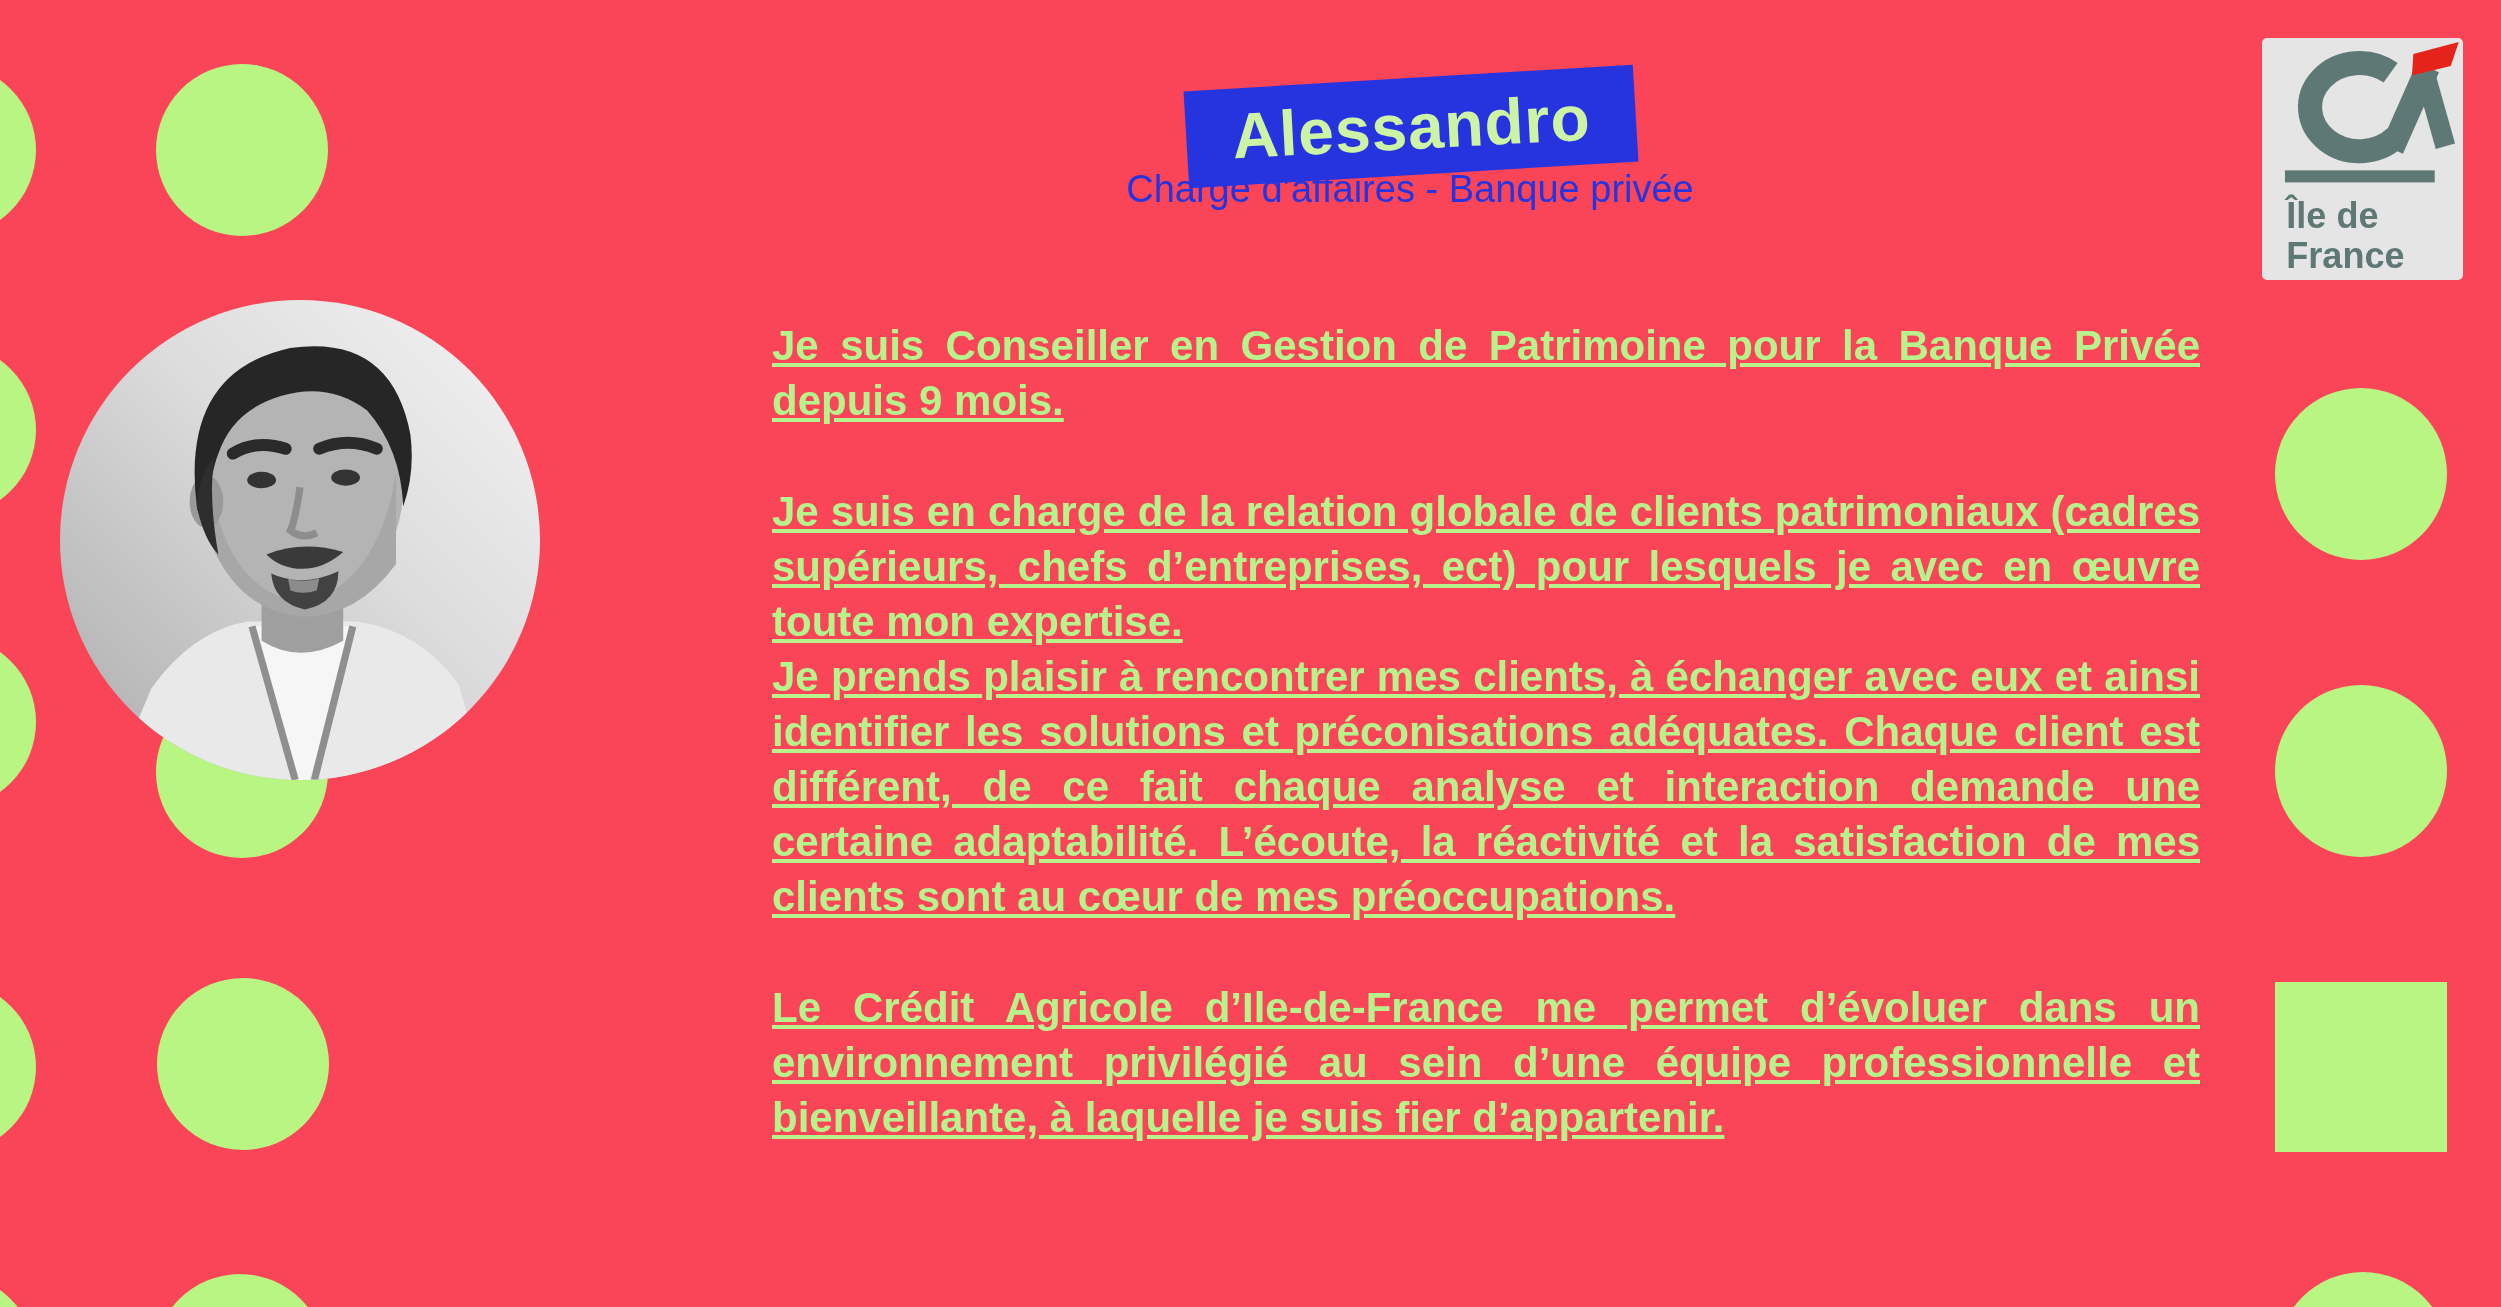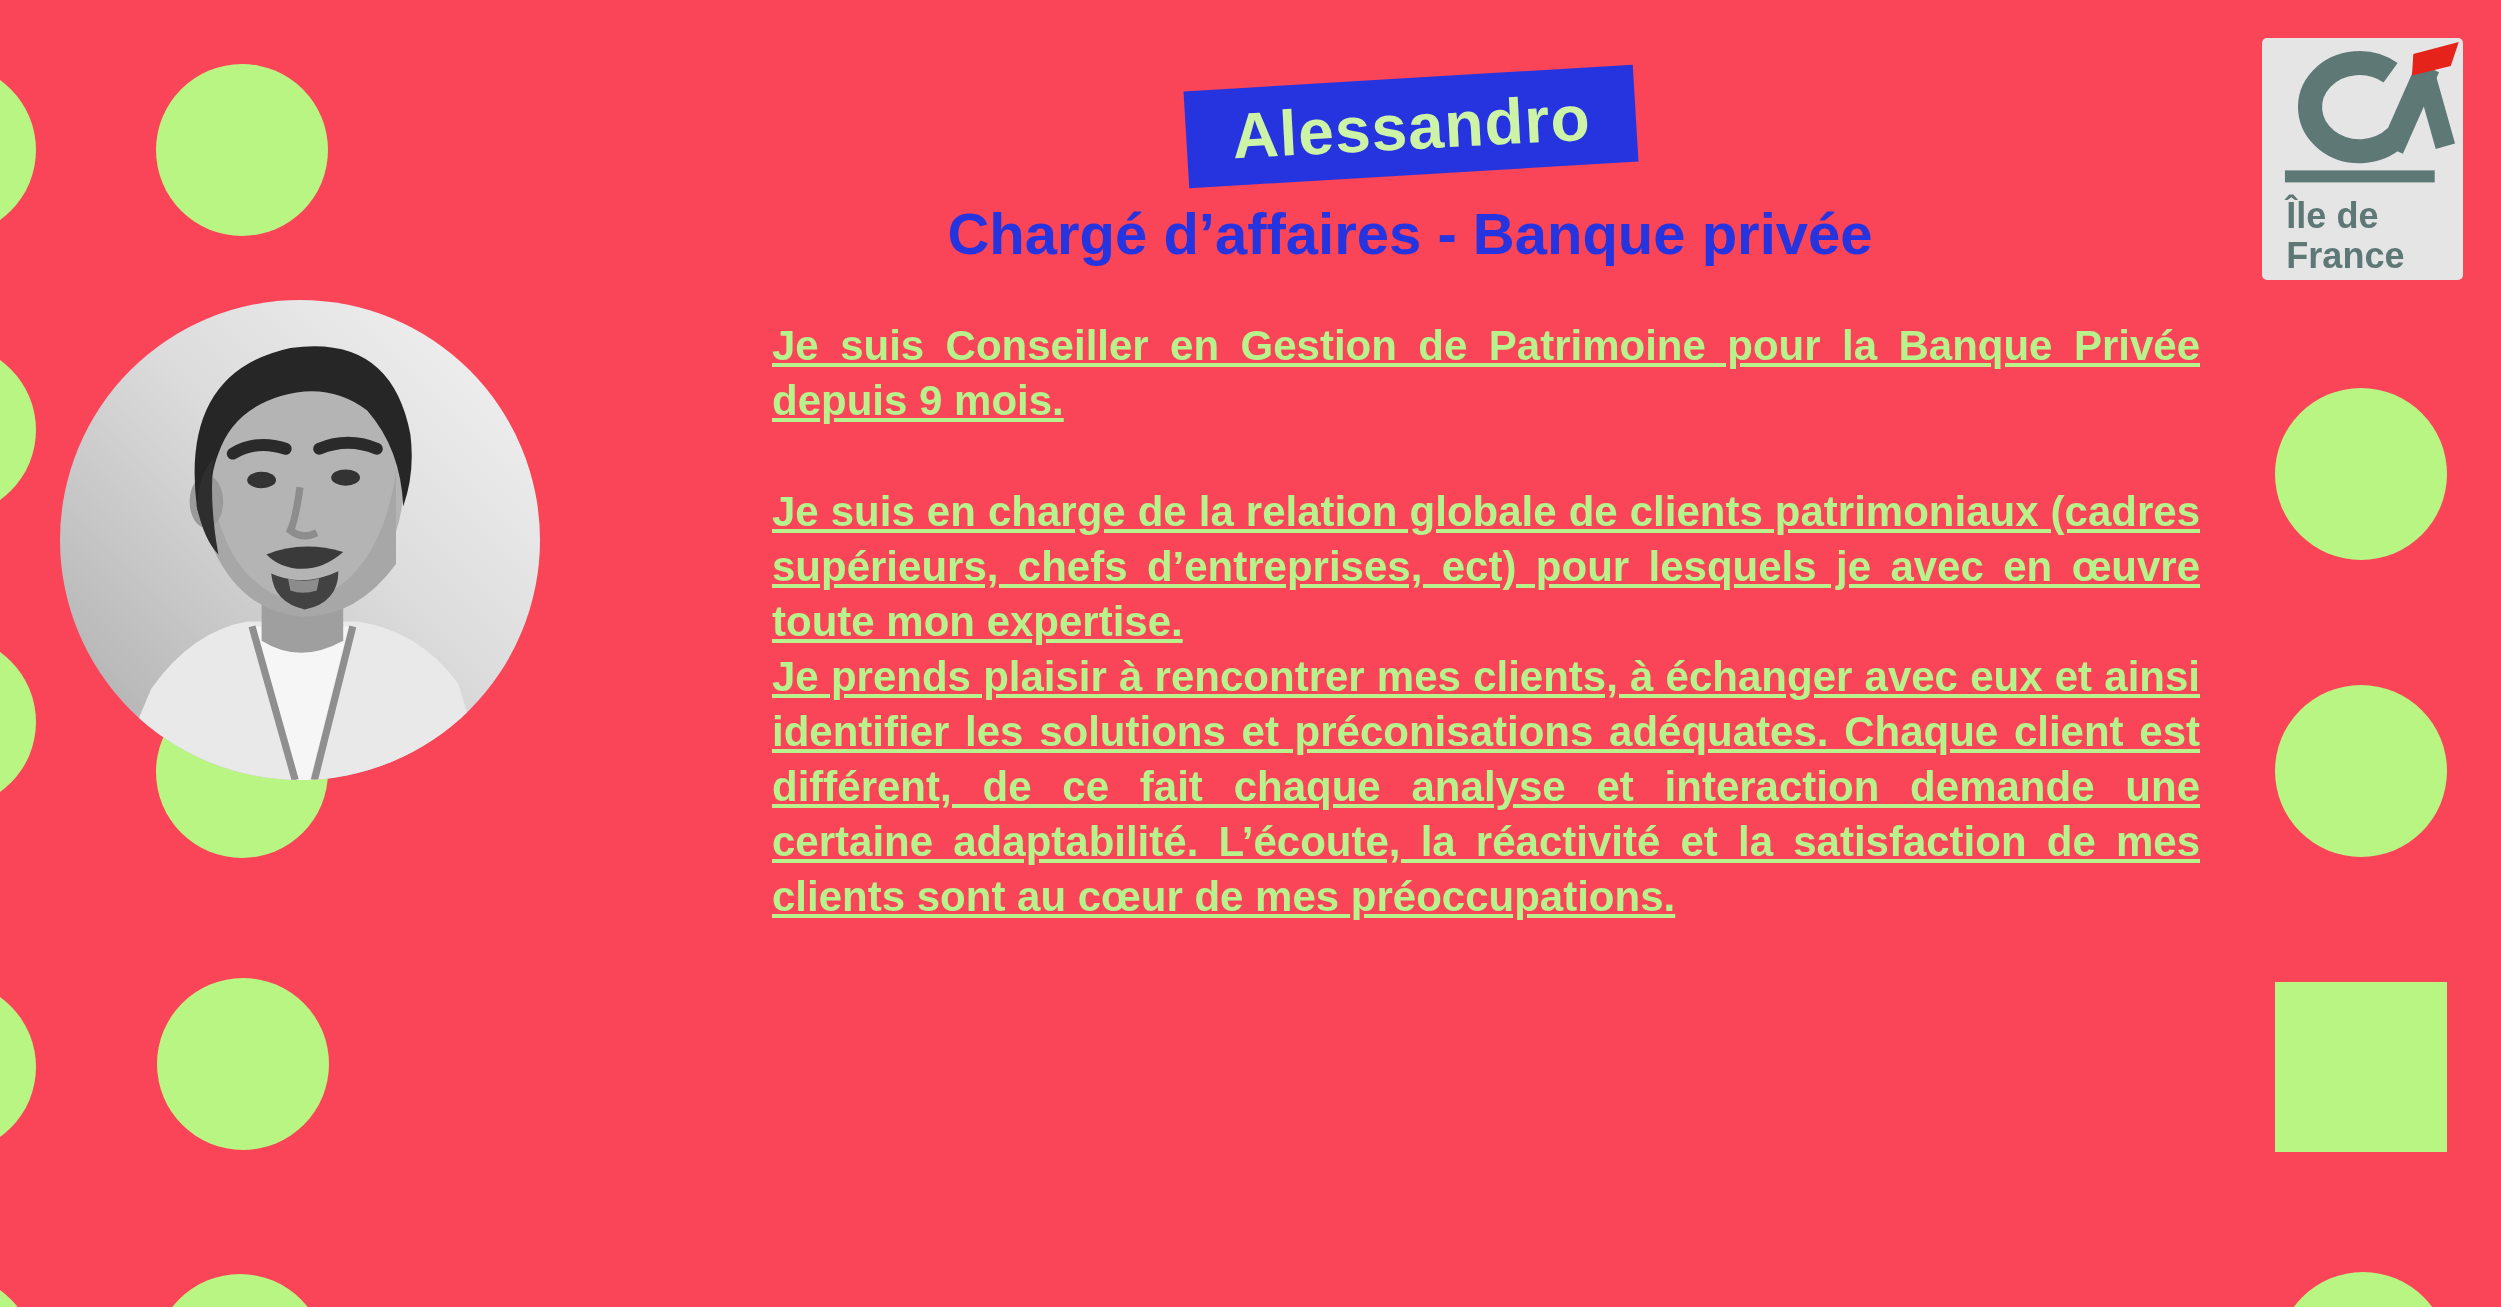--- a/index.html
+++ b/index.html
@@ -50,24 +50,23 @@
   }
   .name-banner span{
     font-size:64px;font-weight:bold;
     color:var(--green_name,#CDF3A6);
     letter-spacing:1px;
     transform:rotate(0.4deg);
   }
   .job-title{
     position:absolute;
     left:0;top:168px;width:100%;
-    font-size:58px;font-weight:bold;
+    font-size:38px;font-weight:normal;
     color:var(--blue,#2634DF);
     letter-spacing:0px;
-    margin-top:32px;
   }
   
   .bio{
     position:absolute;
     left:772px;top:318px;
     width:1428px;
     z-index:2;
     color:var(--green_text,#B7F28D);
     font-size:42px;font-weight:bold;
     line-height:55px;
@@ -151,20 +150,21 @@
     <div class="name-banner">
       <span>Alessandro</span>
     </div>
     <div class="job-title">Chargé d’affaires - Banque privée</div>
   </div>
 
   <div class="bio">
     <p class="gap">Je suis Conseiller en Gestion de Patrimoine pour la Banque Privée depuis 9 mois.</p>
     <p>Je suis en charge de la relation globale de clients patrimoniaux (cadres supérieurs, chefs d’entreprises, ect) pour lesquels je avec en œuvre toute mon expertise.</p>
     <p class="gap">Je prends plaisir à rencontrer mes clients, à échanger avec eux et ainsi identifier les solutions et préconisations adéquates. Chaque client est différent, de ce fait chaque analyse et interaction demande une certaine adaptabilité. L’écoute, la réactivité et la satisfaction de mes clients sont au cœur de mes préoccupations.</p>
+    <p>Le Crédit Agricole d’Ile-de-France me permet d’évoluer dans un environnement privilégié au sein d’une équipe professionnelle et bienveillante, à laquelle je suis fier d’appartenir.</p>
   </div>
 
   <div class="logo-card">
     <svg viewBox="0 0 150 181">
 
       <path d="M96,26 A37,33 0 1 0 100,74" fill="none" stroke="#5E7975" stroke-width="18"></path>
 
       <path d="M97,83 L124,22" stroke="#5E7975" stroke-width="18" fill="none"></path>
       <path d="M121,24 L137,81" stroke="#5E7975" stroke-width="15" fill="none"></path>
 

